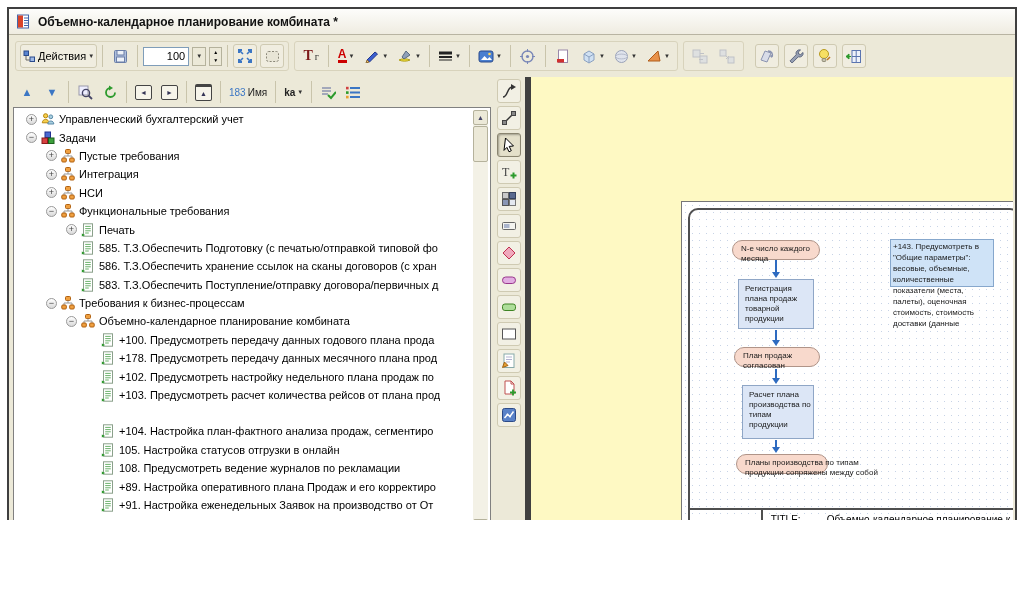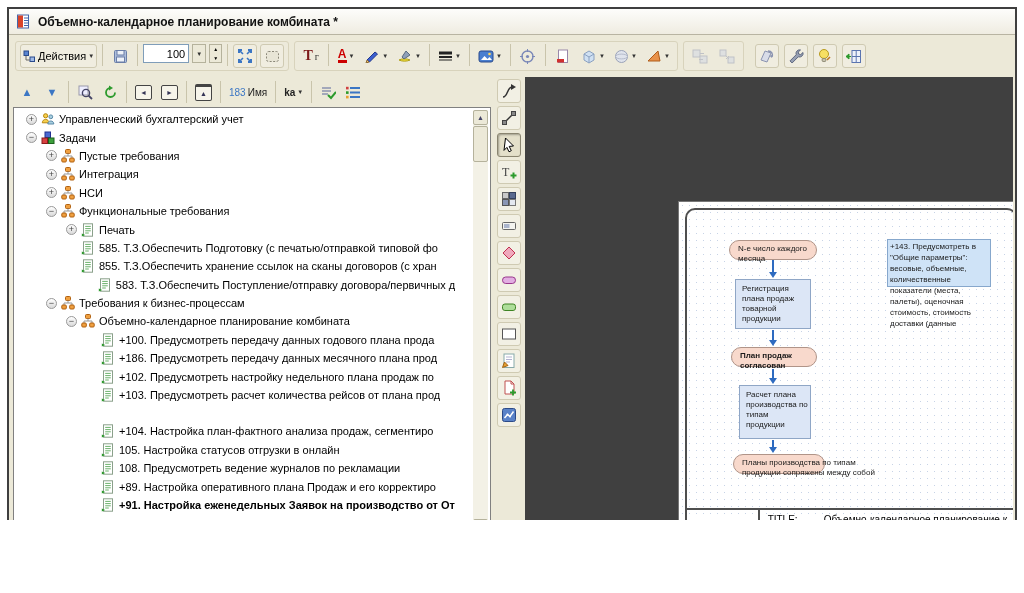--- a/index.html
+++ b/index.html
@@ -10,21 +10,21 @@
 
   
   #titlebar{position:absolute;left:0;top:0;right:0;height:26px;
             background:linear-gradient(#fdfdfb,#efece1);border-bottom:1px solid #b8b4a2;
             display:flex;align-items:center;gap:7px;padding-left:7px;box-sizing:border-box}
   #titlebar .t{font-size:12px;font-weight:bold;color:#111}
 
   
   #maintb{position:absolute;left:0;top:26px;right:0;height:42px;display:flex;align-items:center;
           gap:5px;padding:0 6px;box-sizing:border-box}
-  .grp{display:flex;align-items:flex-start;gap:3px;border:1px solid #d8d3bc;border-radius:3px;
+  .grp{display:flex;align-items:center;gap:3px;border:1px solid #d8d3bc;border-radius:3px;
        padding:2px 4px;background:#edeadb}
   .tb{height:24px;min-width:24px;display:flex;align-items:center;justify-content:center;gap:2px;
       border:1px solid transparent;border-radius:3px;padding:0 2px;box-sizing:border-box;cursor:default}
   .tb.box{border-color:#cfcab2;background:#f0ede0}
   .tb.dis{opacity:.45}
   .dd{font-size:6px;color:#333;line-height:6px}
   .vsep{width:1px;height:22px;background:#c9c4ab;margin:0 2px}
   .zoombox{width:46px;height:19px;background:#fff;border:1px solid #7f9db9;font-size:11px;
            display:flex;align-items:center;justify-content:flex-end;padding-right:3px;box-sizing:border-box}
   .zdd{width:14px;height:19px;background:#ece9d8;border:1px solid #b5b29c;display:flex;align-items:center;
@@ -70,22 +70,22 @@
   #bottombar{position:absolute;left:6px;top:548px;height:24px;display:flex;gap:6px;align-items:center}
 
   
   #palette{position:absolute;left:486px;top:70px;width:28px;display:flex;flex-direction:column;gap:3px;align-items:center}
   .tool{width:24px;height:24px;border:1px solid #cfcab2;border-radius:3px;background:#f2f0e4;
         display:flex;align-items:center;justify-content:center;box-sizing:border-box}
   .tool.sel{background:#e4e0ca;border-color:#8a8570;box-shadow:inset 1px 1px 2px rgba(0,0,0,.3)}
   .tool svg{width:16px;height:16px}
 
   
-  #canvas{position:absolute;left:516px;top:68px;right:2px;bottom:2px;background:#404040;
-          border-left:3px solid #404040;overflow:hidden}
+  #canvas{position:absolute;left:516px;top:68px;right:2px;bottom:2px;background:#fef9c3;
+          border-left:6px solid #404040;overflow:hidden}
   #sheet{position:absolute;left:150px;top:124px;width:346px;height:340px;background:#fff;
          border:1px solid #777;box-sizing:border-box;
          background-image:radial-gradient(#c7d3e6 0.8px,transparent 0.95px);background-size:7px 7px}
   #sframe{position:absolute;left:6px;top:6px;right:6px;bottom:6px;border:2px solid #4f4f4f;
           border-radius:10px;overflow:hidden}
   #sfooter{position:absolute;left:0;right:0;bottom:0;height:22px;border-top:2px solid #4f4f4f;
            display:flex;font-size:10px;color:#000;background:transparent}
   #sfooter .c1{width:92px;border-right:2px solid #4f4f4f;display:flex;gap:10px;padding:20px 4px;box-sizing:border-box}
   #sfooter .c2{flex:1;display:flex;gap:26px;padding:4px 8px;white-space:nowrap}
 
@@ -486,23 +486,23 @@
           </div>
           <div class="trow" style="padding-left: 50px;">
             <span class="nexp"></span>
             <span class="ticon">
               <svg viewBox="0 0 14 14">
                 <rect x="2.5" y="0.8" width="9" height="12.4" fill="#fff" stroke="#8aa08a"></rect>
                 <path d="M4.2 3.4h5.6M4.2 5.6h5.6M4.2 7.8h5.6M4.2 10h3.6" stroke="#5aa85a" stroke-width="0.9"></path>
                 <path d="M0.8 10.6l3.4 1.4-3.4 1.6z" fill="#2c9a2c"></path>
               </svg>
             </span>
-            <span>855. Т.З.Обеспечить хранение ссылок на сканы договоров (с хран</span>
-          </div>
-          <div class="trow" style="padding-left: 50px; justify-content: center;">
+            <span>586. Т.З.Обеспечить хранение ссылок на сканы договоров (с хран</span>
+          </div>
+          <div class="trow" style="padding-left: 50px;">
             <span class="nexp"></span>
             <span class="ticon">
               <svg viewBox="0 0 14 14">
                 <rect x="2.5" y="0.8" width="9" height="12.4" fill="#fff" stroke="#8aa08a"></rect>
                 <path d="M4.2 3.4h5.6M4.2 5.6h5.6M4.2 7.8h5.6M4.2 10h3.6" stroke="#5aa85a" stroke-width="0.9"></path>
                 <path d="M0.8 10.6l3.4 1.4-3.4 1.6z" fill="#2c9a2c"></path>
               </svg>
             </span>
             <span>583. Т.З.Обеспечить Поступление/отправку договора/первичных д</span>
           </div>
@@ -543,21 +543,21 @@
           </div>
           <div class="trow" style="padding-left: 70px;">
             <span class="nexp"></span>
             <span class="ticon">
               <svg viewBox="0 0 14 14">
                 <rect x="2.5" y="0.8" width="9" height="12.4" fill="#fff" stroke="#8aa08a"></rect>
                 <path d="M4.2 3.4h5.6M4.2 5.6h5.6M4.2 7.8h5.6M4.2 10h3.6" stroke="#5aa85a" stroke-width="0.9"></path>
                 <path d="M0.8 10.6l3.4 1.4-3.4 1.6z" fill="#2c9a2c"></path>
               </svg>
             </span>
-            <span>+186. Предусмотреть передачу данных месячного плана прод</span>
+            <span>+178. Предусмотреть передачу данных месячного плана прод</span>
           </div>
           <div class="trow" style="padding-left: 70px;">
             <span class="nexp"></span>
             <span class="ticon">
               <svg viewBox="0 0 14 14">
                 <rect x="2.5" y="0.8" width="9" height="12.4" fill="#fff" stroke="#8aa08a"></rect>
                 <path d="M4.2 3.4h5.6M4.2 5.6h5.6M4.2 7.8h5.6M4.2 10h3.6" stroke="#5aa85a" stroke-width="0.9"></path>
                 <path d="M0.8 10.6l3.4 1.4-3.4 1.6z" fill="#2c9a2c"></path>
               </svg>
             </span>
@@ -611,21 +611,21 @@
             <span class="nexp"></span>
             <span class="ticon">
               <svg viewBox="0 0 14 14">
                 <rect x="2.5" y="0.8" width="9" height="12.4" fill="#fff" stroke="#8aa08a"></rect>
                 <path d="M4.2 3.4h5.6M4.2 5.6h5.6M4.2 7.8h5.6M4.2 10h3.6" stroke="#5aa85a" stroke-width="0.9"></path>
                 <path d="M0.8 10.6l3.4 1.4-3.4 1.6z" fill="#2c9a2c"></path>
               </svg>
             </span>
             <span>+89. Настройка оперативного плана Продаж и его корректиро</span>
           </div>
-          <div class="trow" style="padding-left: 70px; font-weight: bold;">
+          <div class="trow" style="padding-left: 70px;">
             <span class="nexp"></span>
             <span class="ticon">
               <svg viewBox="0 0 14 14">
                 <rect x="2.5" y="0.8" width="9" height="12.4" fill="#fff" stroke="#8aa08a"></rect>
                 <path d="M4.2 3.4h5.6M4.2 5.6h5.6M4.2 7.8h5.6M4.2 10h3.6" stroke="#5aa85a" stroke-width="0.9"></path>
                 <path d="M0.8 10.6l3.4 1.4-3.4 1.6z" fill="#2c9a2c"></path>
               </svg>
             </span>
             <span>+91. Настройка еженедельных Заявок на производство от От</span>
           </div>
@@ -786,21 +786,21 @@
 
   <div id="canvas">
     <div id="sheet">
       <div id="nodesLayer">
             <div class="nd event" style="left: 50px; top: 38px; width: 88px; height: 20px;">
               <span class="lbl" style="width: 70px;">N-е число каждого месяца</span>
             </div>
             <div class="nd process" style="left: 56px; top: 77px; width: 76px; height: 50px;">
               <span class="lbl" style="width: 66px;">Регистрация плана продаж товарной продукции</span>
             </div>
-            <div class="nd event" style="left: 52px; top: 145px; width: 86px; height: 20px; font-weight: bold;">
+            <div class="nd event" style="left: 52px; top: 145px; width: 86px; height: 20px;">
               <span class="lbl" style="width: 80px;">План продаж согласован</span>
             </div>
             <div class="nd process" style="left: 60px; top: 183px; width: 72px; height: 54px;">
               <span class="lbl" style="width: 62px;">Расчет плана производства по типам продукции</span>
             </div>
             <div class="nd event" style="left: 54px; top: 252px; width: 92px; height: 20px;">
               <span class="lbl" style="width: 150px;">Планы производства по типам продукции сопряжены между собой</span>
             </div>
             <div class="ar" style="left: 93px; top: 58px; height: 13px;"></div>
             <div class="ar" style="left: 93px; top: 128px; height: 11px;"></div>

